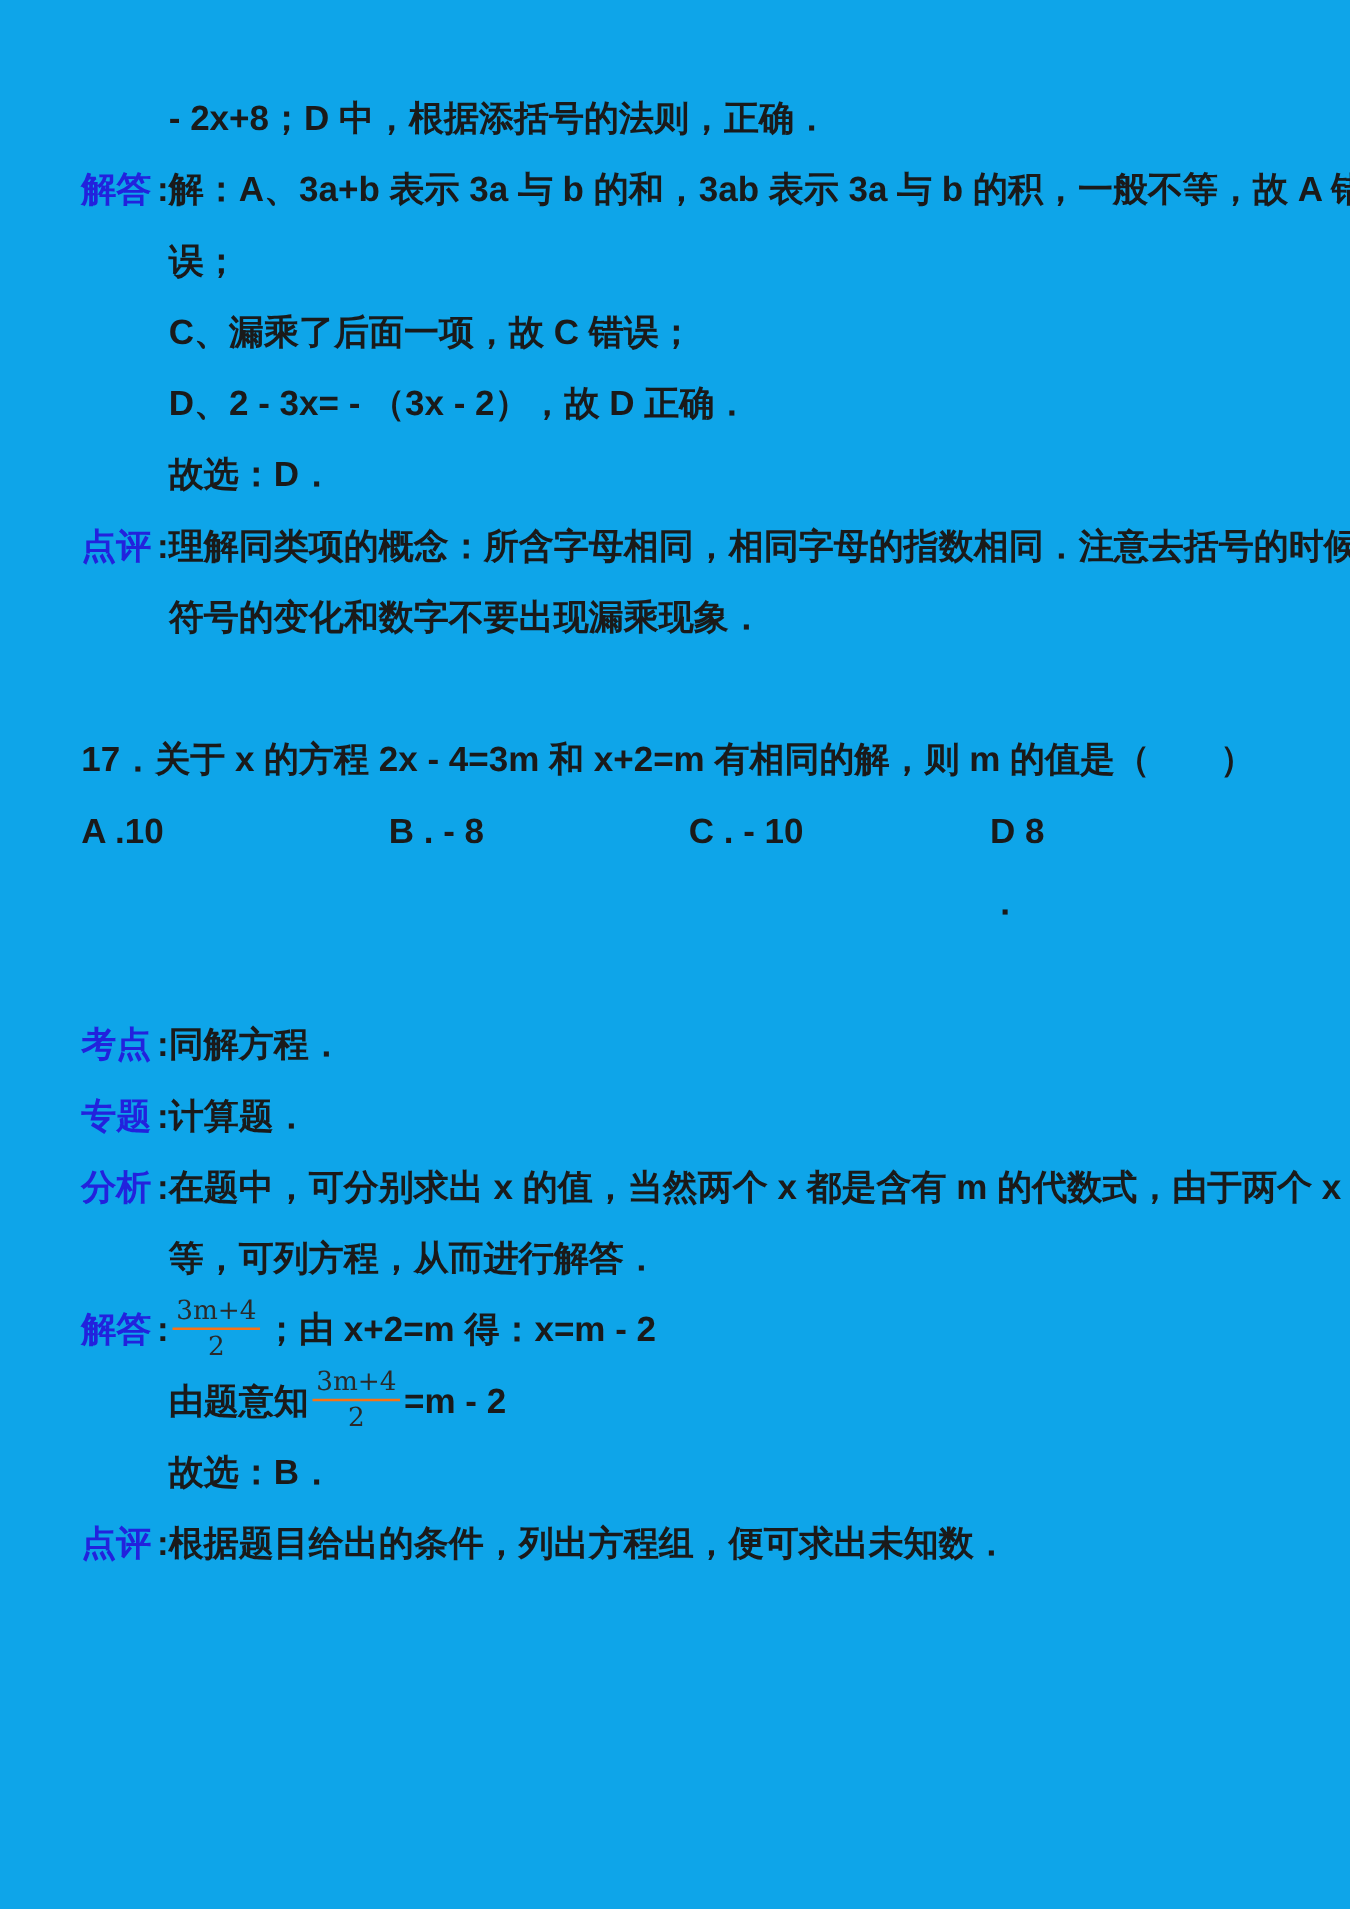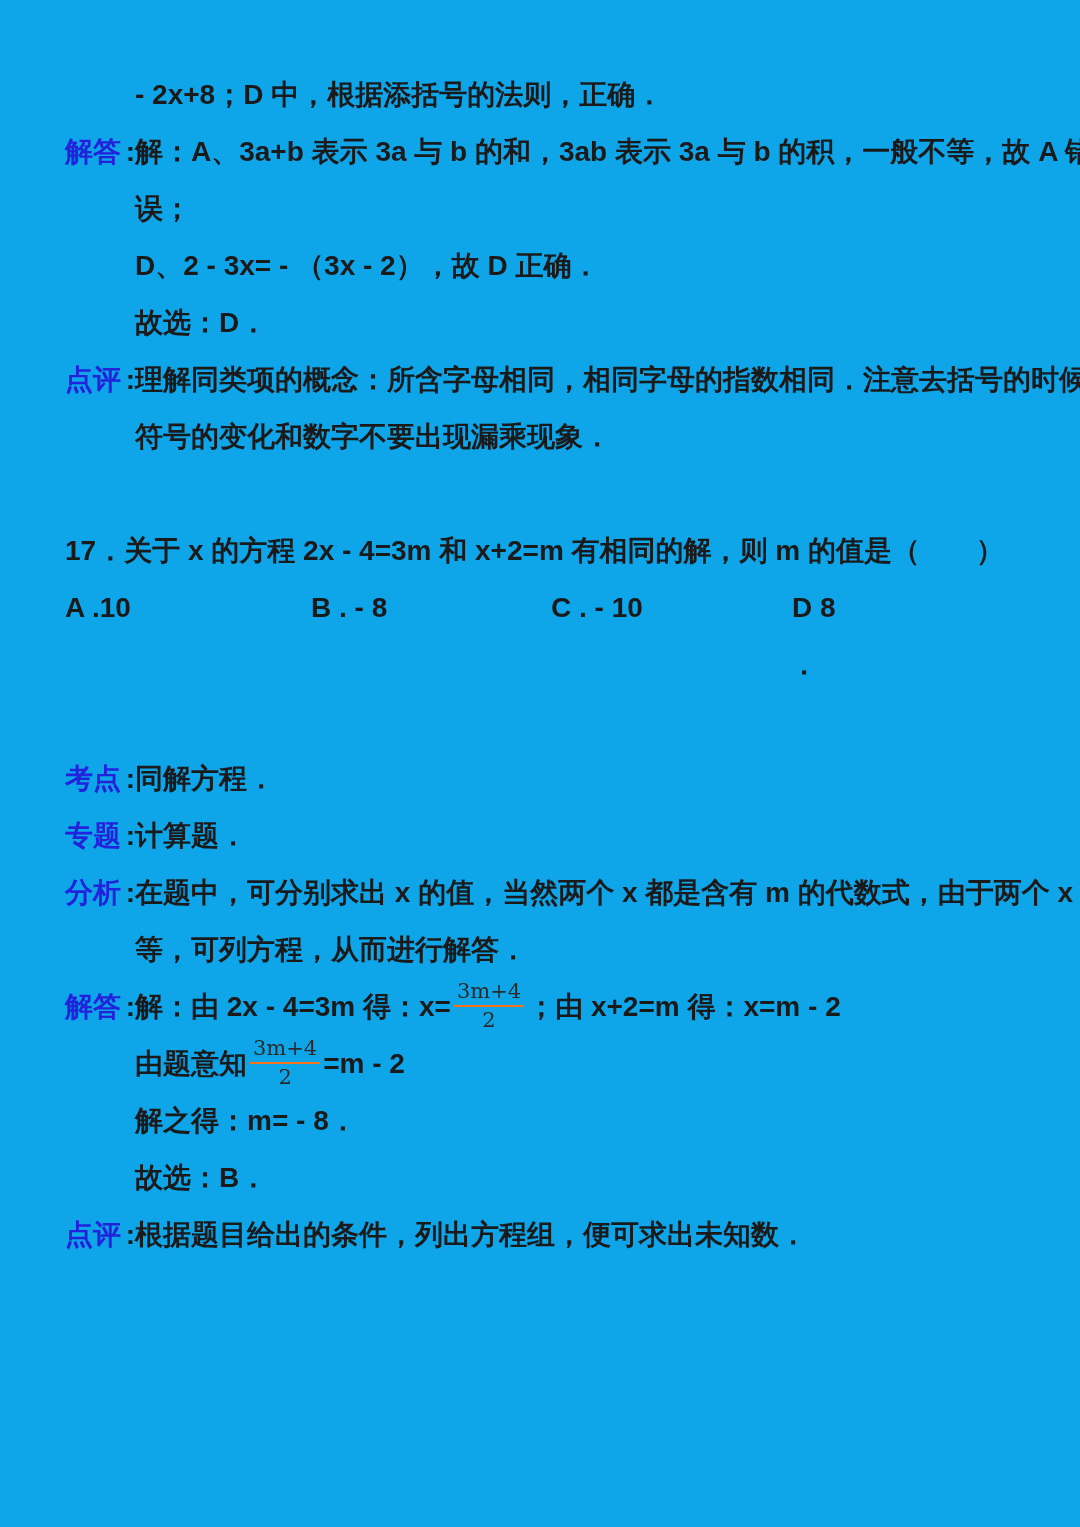--- a/index.html
+++ b/index.html
@@ -70,20 +70,23 @@
     <span class="label-box">
       <span class="blue">解答</span>
       <span class="colon">:</span>
     </span>
     <span class="txt">解：A、3a+b 表示 3a 与 b 的和，3ab 表示 3a 与 b 的积，一般不等，故 A 错</span>
   </div>
   <div class="line ind">
     <span class="txt">误；</span>
   </div>
   <div class="line ind">
+    <span class="txt">C、漏乘了后面一项，故 C 错误；</span>
+  </div>
+  <div class="line ind">
     <span class="txt">D、2 - 3x= - （3x - 2），故 D 正确．</span>
   </div>
   <div class="line ind">
     <span class="txt">故选：D．</span>
   </div>
 
   <div class="line">
     <span class="label-box">
       <span class="blue">点评</span>
       <span class="colon">:</span>
@@ -138,37 +141,33 @@
   </div>
   <div class="line ind">
     <span class="txt">等，可列方程，从而进行解答．</span>
   </div>
 
   <div class="line">
     <span class="label-box">
       <span class="blue">解答</span>
       <span class="colon">:</span>
     </span>
-    <span class="txt">解：由 2x - 4=3m 得：x=</span>
     <span class="frac">
       <span class="num">3m+4</span>
       <span class="den">2</span>
     </span>
     <span class="txt">；由 x+2=m 得：x=m - 2</span>
   </div>
   <div class="line ind">
     <span class="txt">由题意知</span>
     <span class="frac">
       <span class="num">3m+4</span>
       <span class="den">2</span>
     </span>
     <span class="txt">=m - 2</span>
-  </div>
-  <div class="line ind">
-    <span class="txt">解之得：m= - 8．</span>
   </div>
   <div class="line ind">
     <span class="txt">故选：B．</span>
   </div>
 
   <div class="line">
     <span class="label-box">
       <span class="blue">点评</span>
       <span class="colon">:</span>
     </span>

